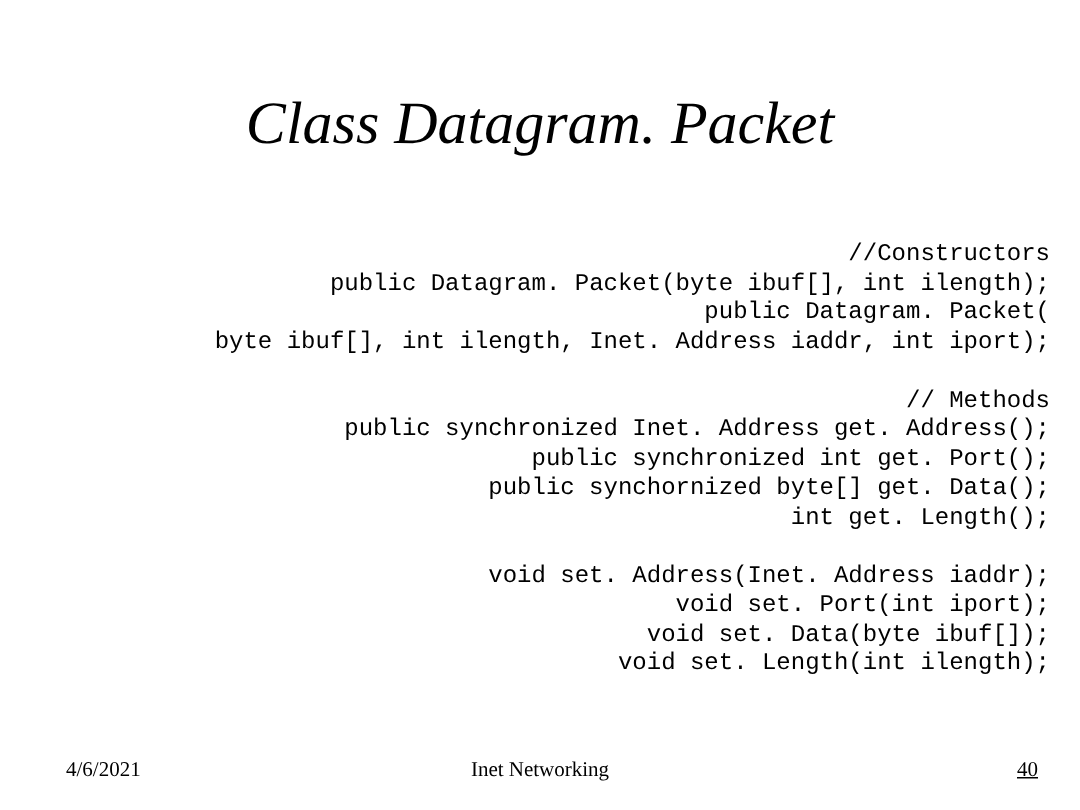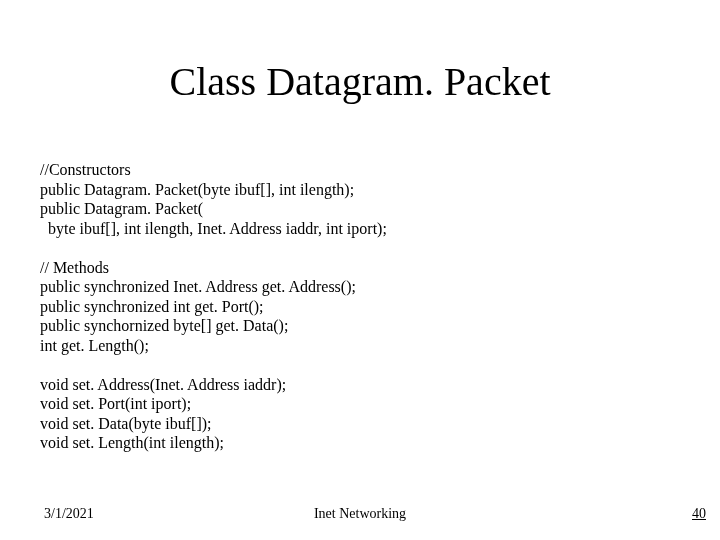--- a/index.html
+++ b/index.html
@@ -19,30 +19,32 @@
     box-sizing: border-box;
   }
   .title {
     position: absolute;
     top: 58px;
     left: 0;
     width: 100%;
     text-align: center;
     font-size: 40px;
     font-weight: 400;
+    font-style: italic;
   }
   .body {
     position: absolute;
     top: 160px;
     left: 40px;
     right: 20px;
-    font-family: Liberation Serif, serif;
+    font-family: Liberation Mono, monospace;
     font-size: 16px;
     line-height: 1.22;
     white-space: pre;
+    text-align: right;
   }
   .footer {
     position: absolute;
     bottom: 18px;
     left: 0;
     width: 100%;
     font-size: 14px;
   }
   .footer .date {
     position: absolute;
@@ -51,21 +53,21 @@
   }
   .footer .center {
     position: absolute;
     left: 0;
     width: 100%;
     text-align: center;
     bottom: 0;
   }
   .footer .page {
     position: absolute;
-    right: 14px;
+    right: 28px;
     bottom: 0;
     text-decoration: underline;
   }
 </style>
 </head>
 <body>
 
 <div class="slide">
   <div class="title">Class Datagram. Packet</div>
   <div class="body">//Constructors
@@ -77,17 +79,17 @@
 public synchronized Inet. Address get. Address();
 public synchronized int get. Port();
 public synchornized byte[] get. Data();
 int get. Length();
 
 void set. Address(Inet. Address iaddr);
 void set. Port(int iport);
 void set. Data(byte ibuf[]);
 void set. Length(int ilength);</div>
   <div class="footer">
-    <span class="date">3/1/2021</span>
+    <span class="date">4/6/2021</span>
     <span class="center">Inet Networking</span>
     <span class="page">40</span>
   </div>
 </div>
 
 </body></html>

